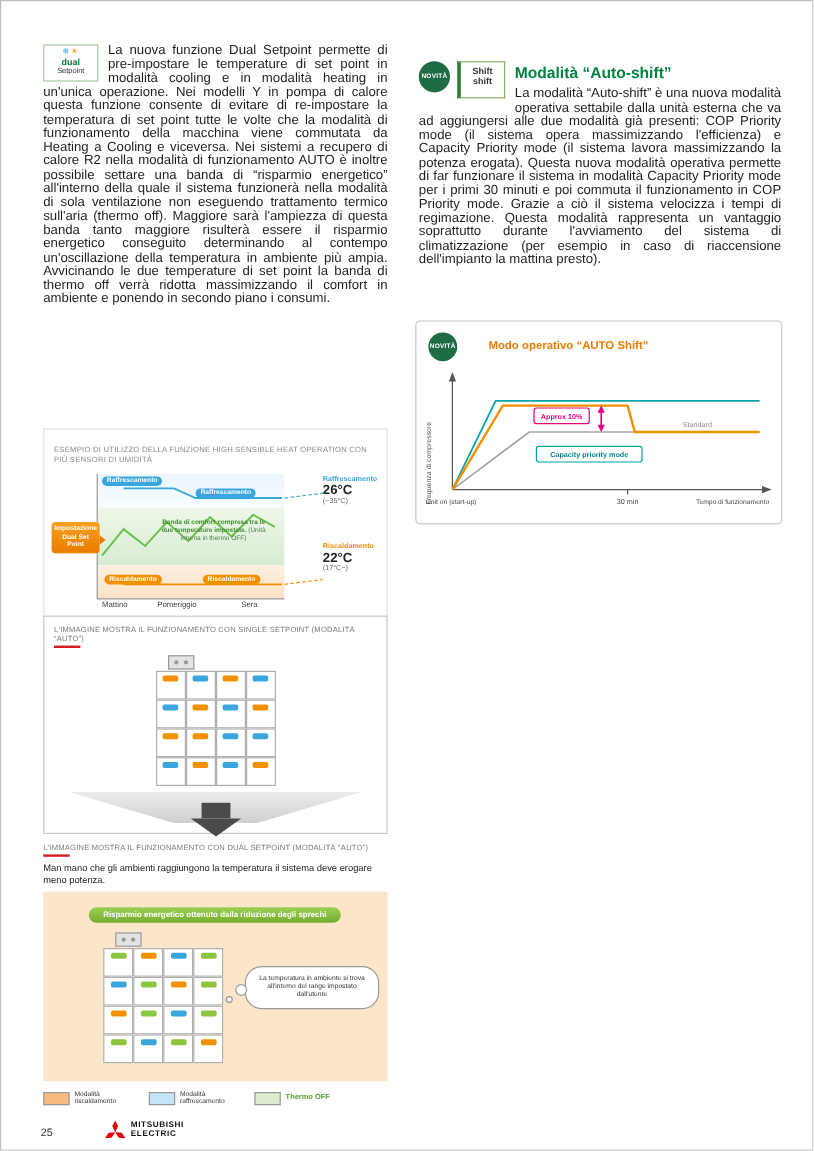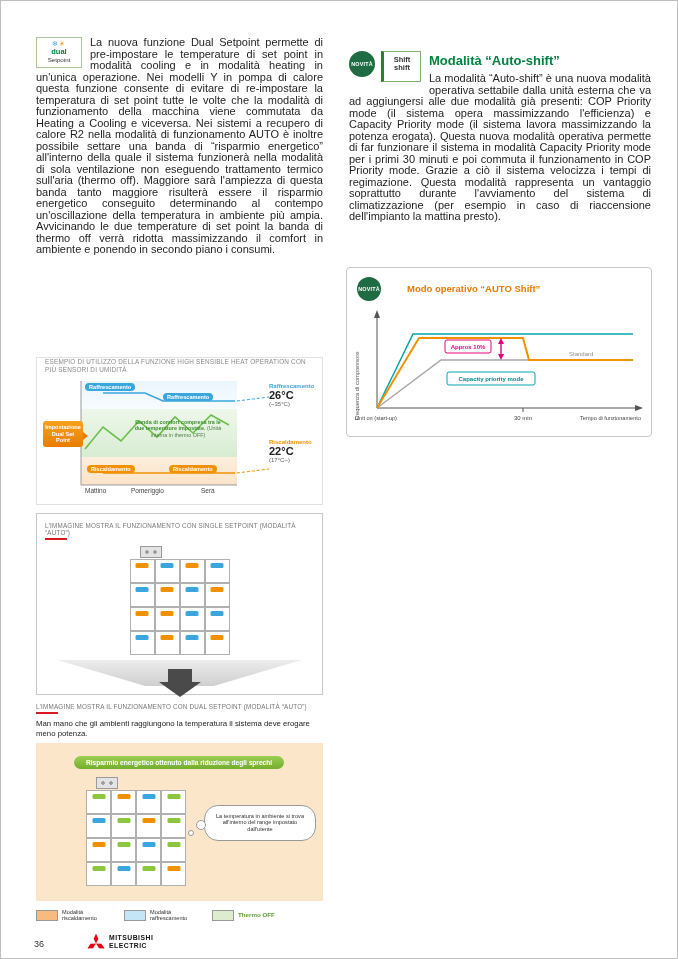--- a/index.html
+++ b/index.html
@@ -19,21 +19,21 @@
   .ib-l2 { font-size:6.2px; color:#333; line-height:7px; }
   .ib-auto .ib-l1, .ib-auto .ib-l2 { color:#333; font-weight:bold; font-size:7.5px; }
   h1.sec-title, h2.sec-title { font-size:13px; font-weight:bold; color:#00833e; margin:2px 0 5px; }
   p.body-text { font-size:11px; line-height:11.5px; color:#1f1f1f; text-align:justify; }
   .novita { width:26px; height:26px; border-radius:50%; background:#1f6b43; color:#fff; font-size:5.4px; font-weight:bold;
             display:flex; align-items:center; justify-content:center; letter-spacing:.2px; }
   .novita.small { width:24px; height:24px; }
   .hdr-right .float-ico { display:flex; align-items:flex-start; gap:6px; }
 
   
-  .chart1 { position:absolute; left:35px; top:356px; width:287px; border:1px solid #e2e2e2; padding:0 6px 5px 8px; background:#fff; }
+  .chart1 { position:absolute; left:35px; top:356px; width:287px; border:1px solid #e2e2e2; padding:14px 6px 5px 8px; background:#fff; }
   .cap { font-size:6.4px; color:#8a8a8a; letter-spacing:.2px; line-height:8px; text-transform:uppercase; }
   .plot { position:relative; height:118px; margin-top:7px; }
   .zone { position:absolute; left:36px; width:156px; }
   .z-cool { top:0; height:28px; background:linear-gradient(#eaf6fd,#f7fcff); }
   .z-band { top:28px; height:48px; background:linear-gradient(#eef7ea,#d7ecd2); }
   .z-heat { top:76px; height:28px; background:linear-gradient(#fdeedd,#fbe3c8); }
   .plot svg { position:absolute; inset:0; z-index:1; }
   .pill { position:absolute; z-index:2; font-size:5.6px; font-weight:bold; color:#fff; padding:1px 4px; border-radius:6px; white-space:nowrap; }
   .pill-blue { background:#3aa6dd; } .pill-orange { background:#f29100; }
   .p1 { left:40px; top:2px; } .p2 { left:118px; top:12px; }
@@ -324,21 +324,21 @@
       <text x="220" y="50" font-size="6" fill="#8c8c8c">Standard</text>
       <rect x="98" y="66" width="88" height="13" rx="2" fill="#fff" stroke="#00a5a8" stroke-width="1"></rect>
       <text x="142" y="75" text-anchor="middle" font-size="6" font-weight="bold" fill="#00888c">Capacity priority mode</text>
       <line x1="174" y1="102" x2="174" y2="106" stroke="#555" stroke-width="1"></line>
       <text x="174" y="114" text-anchor="middle" font-size="6" fill="#444">30 min</text>
       <text x="6" y="114" font-size="5.6" fill="#444">Unit on (start-up)</text>
       <text x="292" y="114" text-anchor="end" font-size="5.6" fill="#444">Tempo di funzionamento</text>
     </svg>
   </section>
 
-  <div class="page-num">36</div>
+  <div class="page-num">25</div>
   <div class="logo">
     <svg width="18" height="17" viewBox="-1 0 22 19">
       <polygon points="10,0 13,6 10,12 7,6" fill="#e60012"></polygon>
       <polygon points="10,12 6.3,17.6 -0.4,18 3.3,12.4" fill="#e60012"></polygon>
       <polygon points="10,12 13.7,17.6 20.4,18 16.7,12.4" fill="#e60012"></polygon>
     </svg>
     <div class="logo-text">
       <div>MITSUBISHI</div>
       <div>ELECTRIC</div>
     </div>

